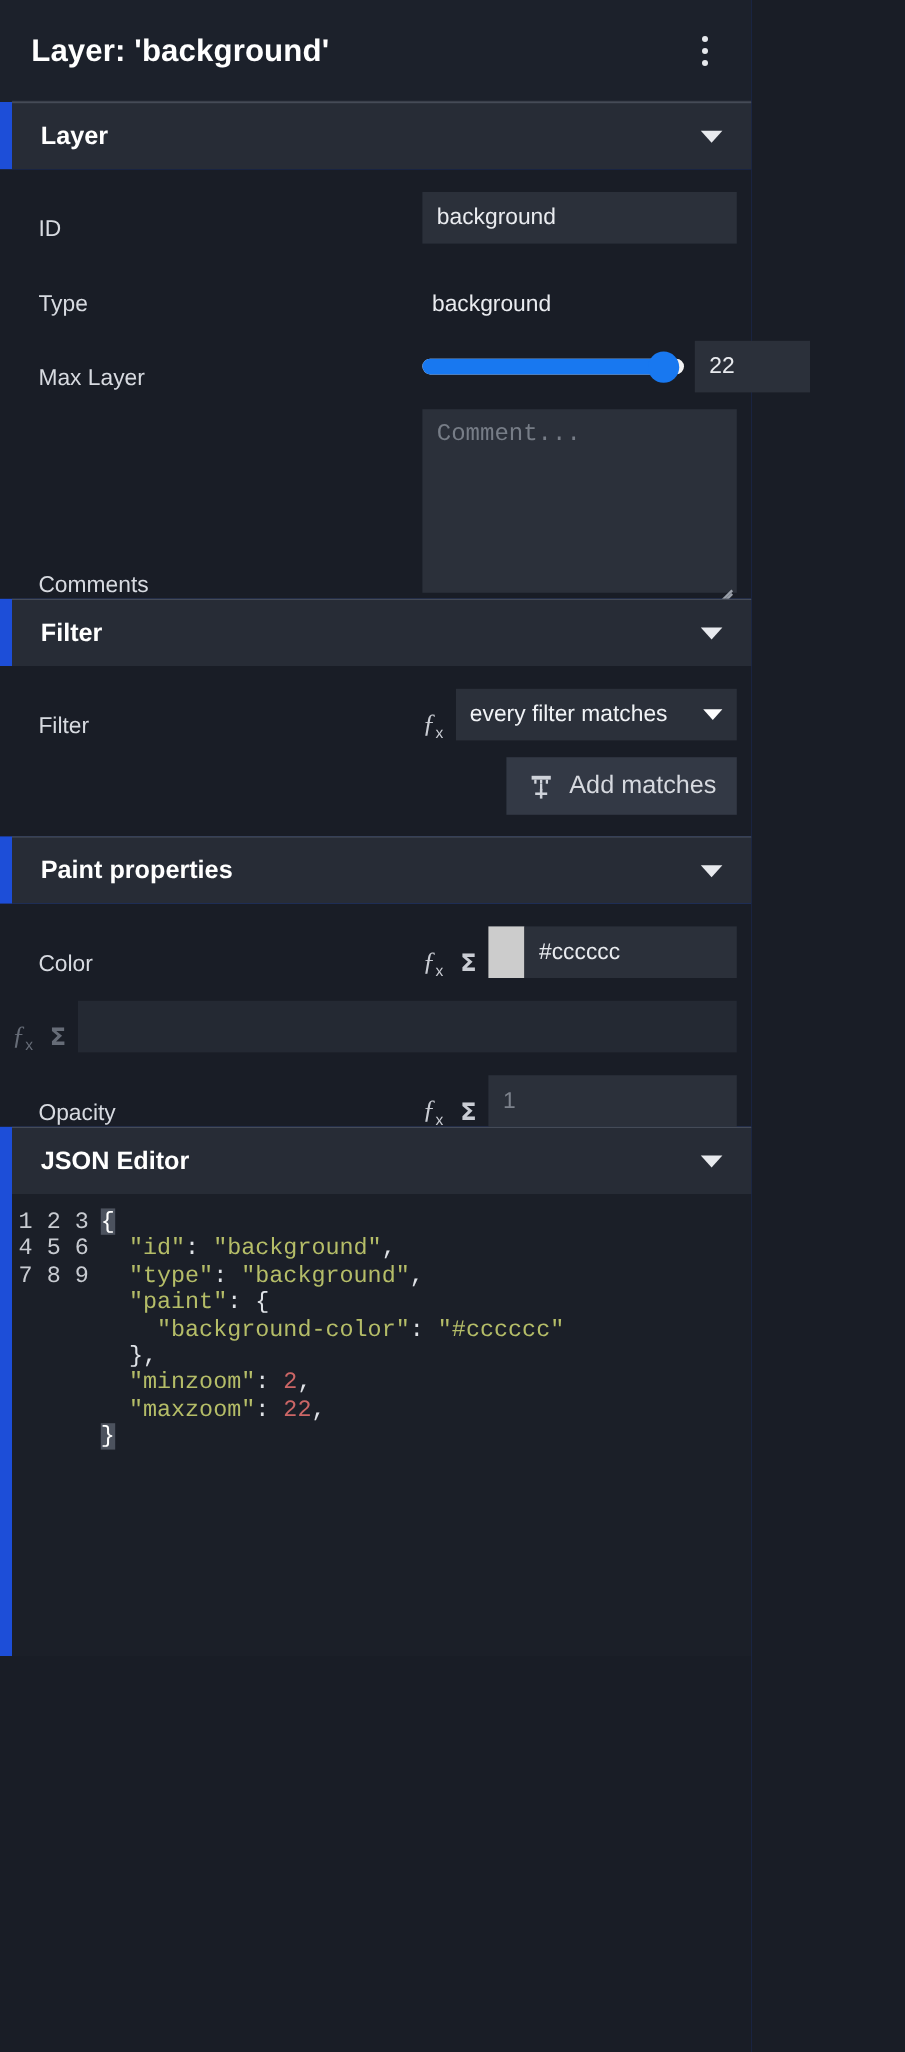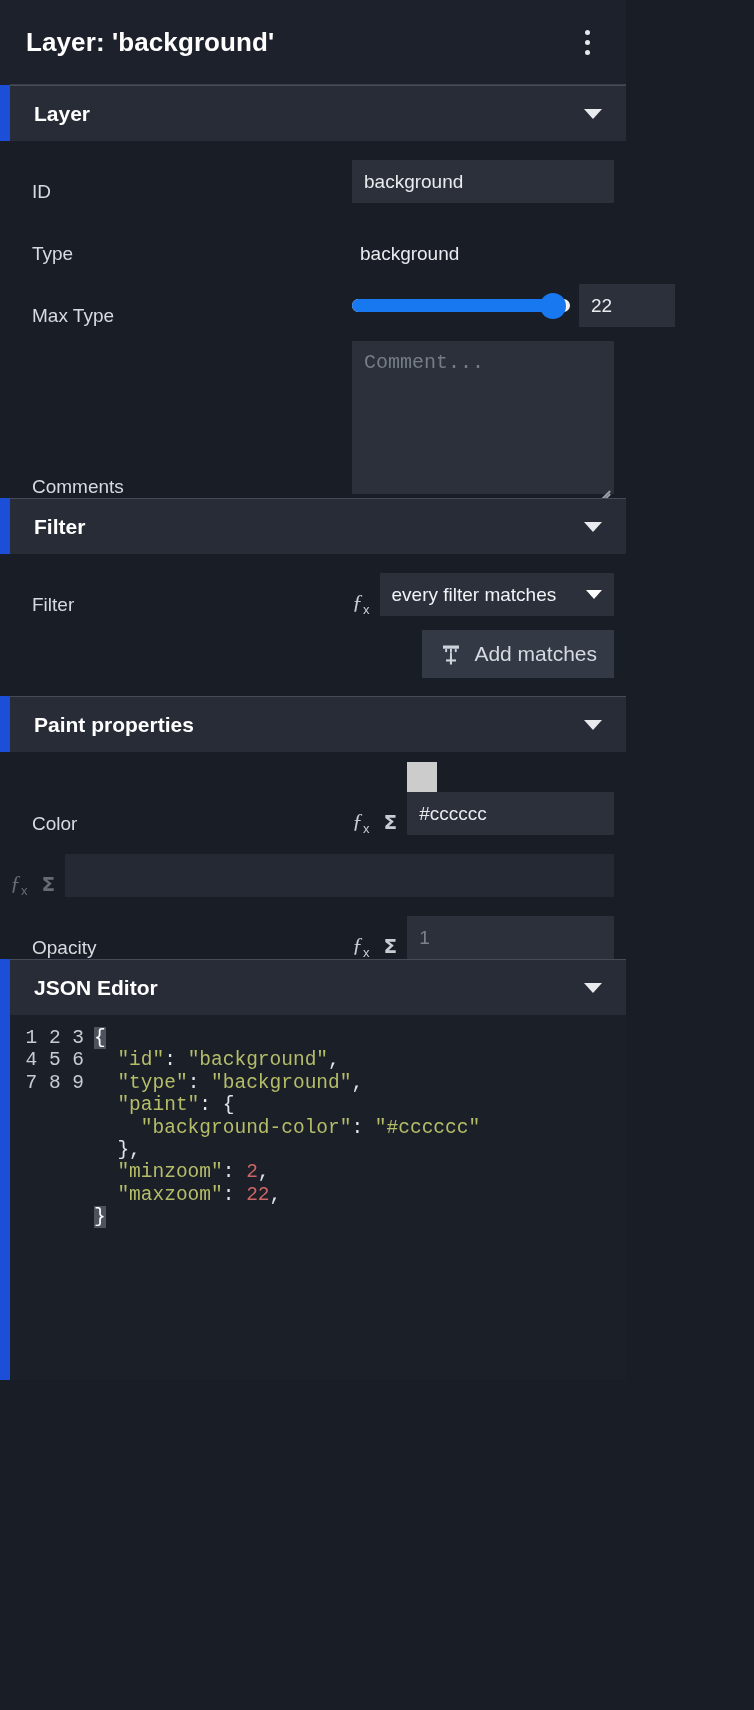--- a/index.html
+++ b/index.html
@@ -296,21 +296,21 @@
     align-items: center;
     gap: 11px;
     padding: 0 17px;
     font-size: 21px;
     cursor: pointer;
     font-family: "Liberation Sans", sans-serif;
   }
   .filter-plus-icon { display:block; }
 
   
-  .color-ctl { display: flex; width: 100%; flex-direction: column; }
+  .color-ctl { display: flex; width: 100%; }
   .swatch {
     width: 30px;
     flex: 0 0 30px;
     height: 43px;
     cursor: pointer;
   }
 
   
   .editor {
     background: #1b1f28;
@@ -323,21 +323,20 @@
     flex: 1 1 auto;
     align-items: flex-start;
   }
   .gutter {
     width: 74px;
     flex: 0 0 74px;
     text-align: right;
     padding-right: 10px;
     color: #c8cbd1;
     user-select: none;
-    margin-left: 10px;
   }
   .code {
     flex: 1 1 auto;
     white-space: pre;
     color: #d7dae0;
   }
   .code .s { color: #b5bd68; }
   .code .n { color: #cc6666; }
   .code .p { color: #dfe2e7; }
   .code .cursor {
@@ -376,21 +375,21 @@
 
       <div class="row">
         <div class="row-label">Type</div>
         <div class="row-ctl">
           <div class="static-val">background</div>
         </div>
       </div>
 
 
       <div class="row slider-row">
-        <div class="row-label">Max Type</div>
+        <div class="row-label">Max Layer</div>
         <div class="row-ctl">
           <div class="slider-wrap">
             <div class="track">
               <div class="fill" style="width:92%"></div>
               <div class="knob" style="left:92%"></div>
             </div>
           </div>
           <input class="numbox" type="text" value="22" style="">
         </div>
       </div>

